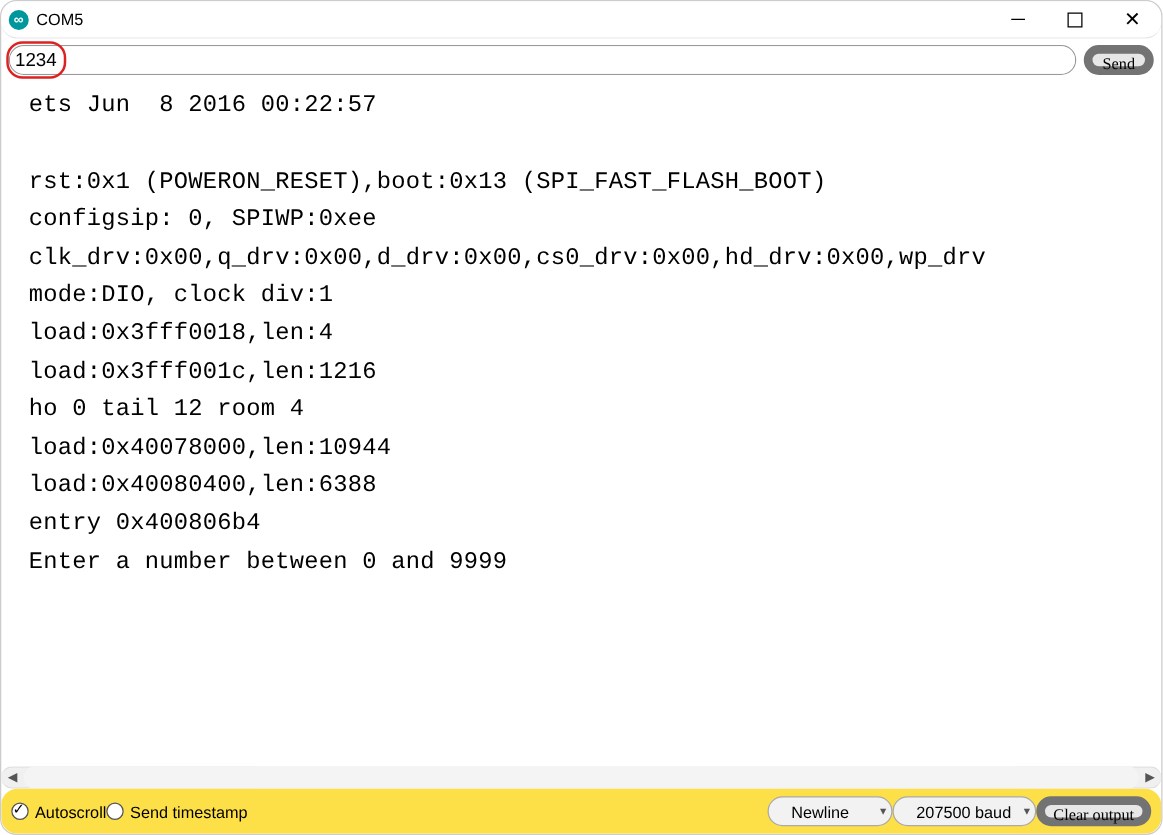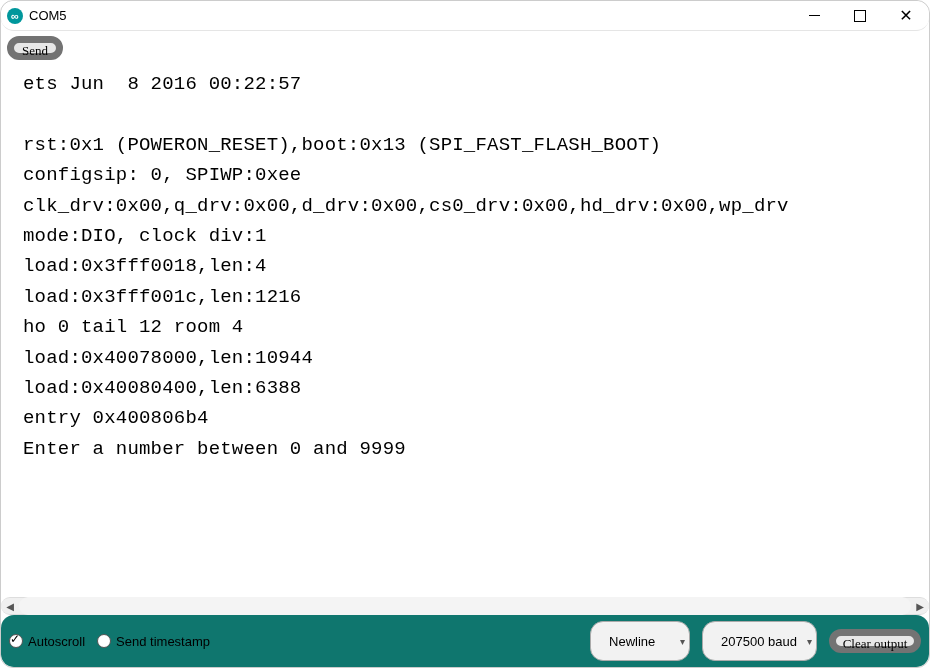--- a/index.html
+++ b/index.html
@@ -121,22 +121,21 @@
       color: #555;
       cursor: default;
     }
     .hscroll .track { flex: 1; height: 18px; background: #f4f4f4; }
 
     
     .bottombar {
       display: flex;
       align-items: center;
       padding: 6px 8px;
-      gap: 12px;
-      background: #0f766e;
+      background: #fde047;
     }
     .cb {
       display: flex;
       align-items: center;
       gap: 5px;
       font-size: 13px;
     }
     .cb input[type=checkbox] {
       width: 14px;
       height: 14px;
@@ -147,21 +146,21 @@
     }
     .cb input[type=checkbox]:checked::after {
       content: "✓";
       position: absolute;
       top: -3px;
       left: 0px;
       font-size: 12px;
     }
     .bottom-spacer { flex: 1; }
     .combo {
-      height: 40px;
+      height: 24px;
       border: 1px solid #aaa;
       background: #f2f2f2;
       display: flex;
       align-items: center;
       padding: 0 4px 0 18px;
       gap: 10px;
       font-size: 13px;
       min-width: 100px;
       justify-content: space-between;
     }
@@ -174,20 +173,24 @@
 <div class="titlebar">
   <div class="app-icon"></div>
   <div class="title-text">COM5</div>
   <div class="title-spacer"></div>
   <div class="win-btn minimize"></div>
   <div class="win-btn maximize"></div>
   <div class="win-btn close">✕</div>
 </div>
 
 <div class="input-row-combined">
+  <div class="input-field-container">
+    <input type="text" value="1234" style="">
+    <div class="red-box"></div>
+  </div>
   <button class="send-btn">Send</button>
 </div>
 
 <div class="output">ets Jun  8 2016 00:22:57
 
 rst:0x1 (POWERON_RESET),boot:0x13 (SPI_FAST_FLASH_BOOT)
 configsip: 0, SPIWP:0xee
 clk_drv:0x00,q_drv:0x00,d_drv:0x00,cs0_drv:0x00,hd_drv:0x00,wp_drv
 mode:DIO, clock div:1
 load:0x3fff0018,len:4

